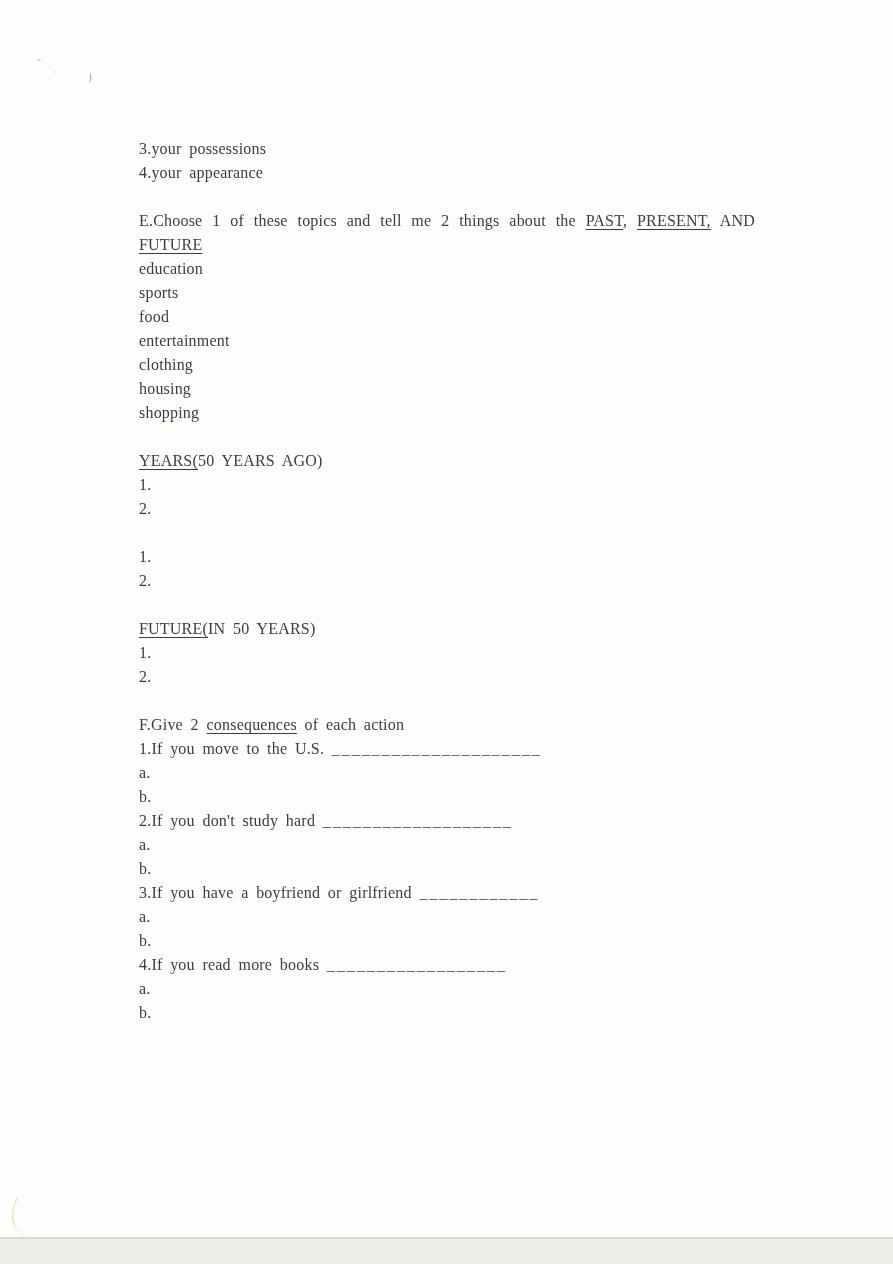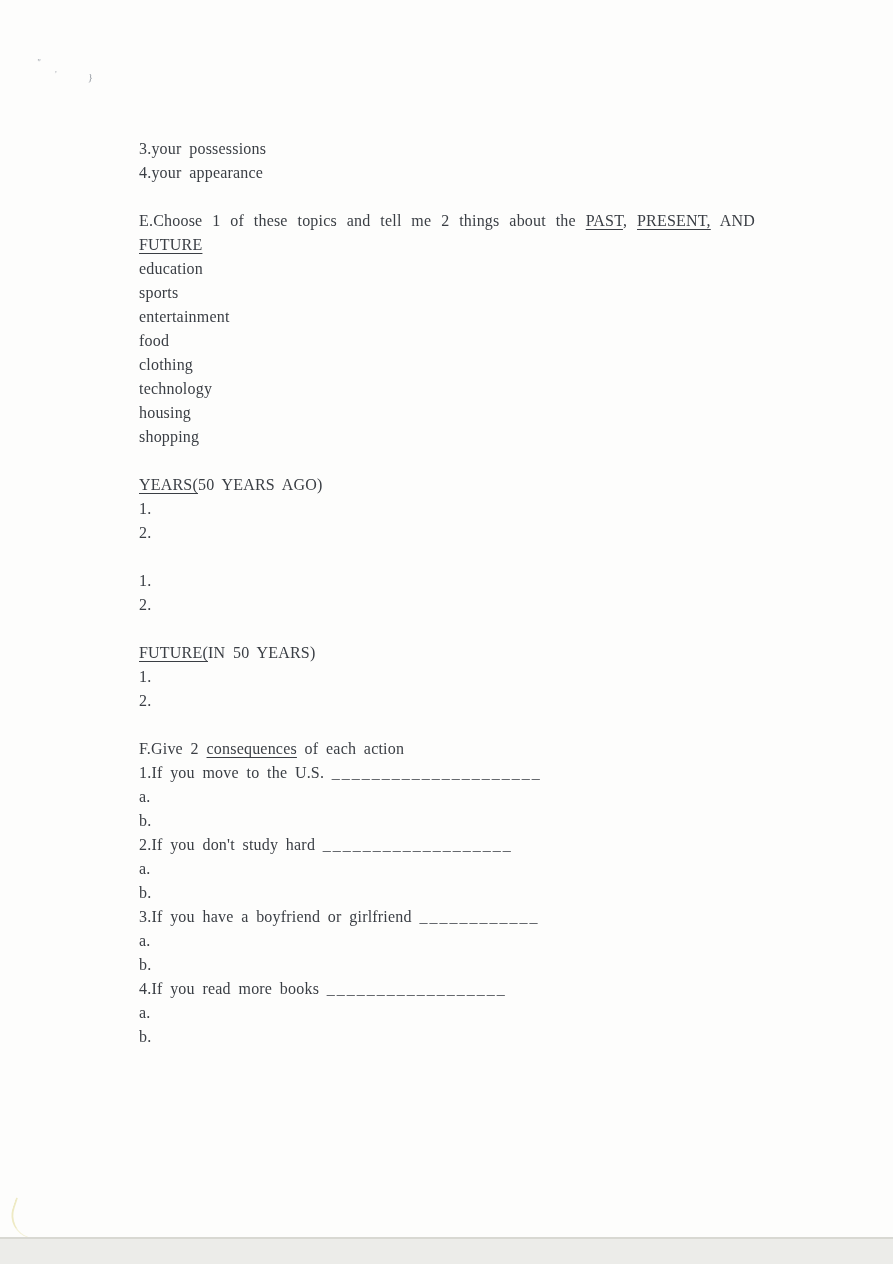--- a/index.html
+++ b/index.html
@@ -79,24 +79,23 @@
 
 <div class="page">
   <div class="doc">
       <div class="line"><span>3.your possessions</span></div>
       <div class="line"><span>4.your appearance</span></div>
       <div class="line"></div>
       <div class="line justify"><span>E.Choose 1 of these topics and tell me 2 things about the </span><span class="u">PAST</span><span>, </span><span class="u">PRESENT,</span><span> AND</span></div>
       <div class="line"><span class="u">FUTURE</span></div>
       <div class="line"><span>education</span></div>
       <div class="line"><span>sports</span></div>
+      <div class="line"><span>food</span></div>
       <div class="line"><span>entertainment</span></div>
-      <div class="line"><span>food</span></div>
       <div class="line"><span>clothing</span></div>
-      <div class="line"><span>technology</span></div>
       <div class="line"><span>housing</span></div>
       <div class="line"><span>shopping</span></div>
       <div class="line"></div>
       <div class="line"><span class="u">YEARS(</span><span>50 YEARS AGO)</span></div>
       <div class="line"><span>1.</span></div>
       <div class="line"><span>2.</span></div>
       <div class="line"></div>
       <div class="line"><span>1.</span></div>
       <div class="line"><span>2.</span></div>
       <div class="line"></div>

